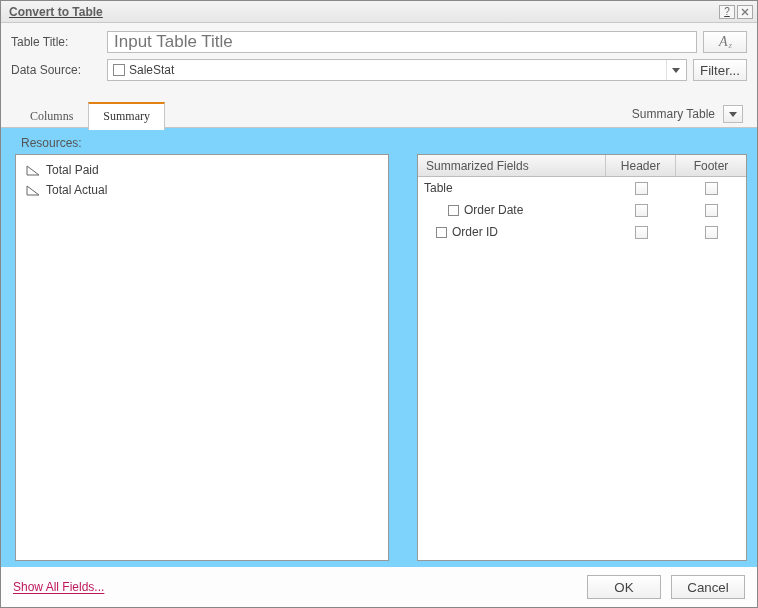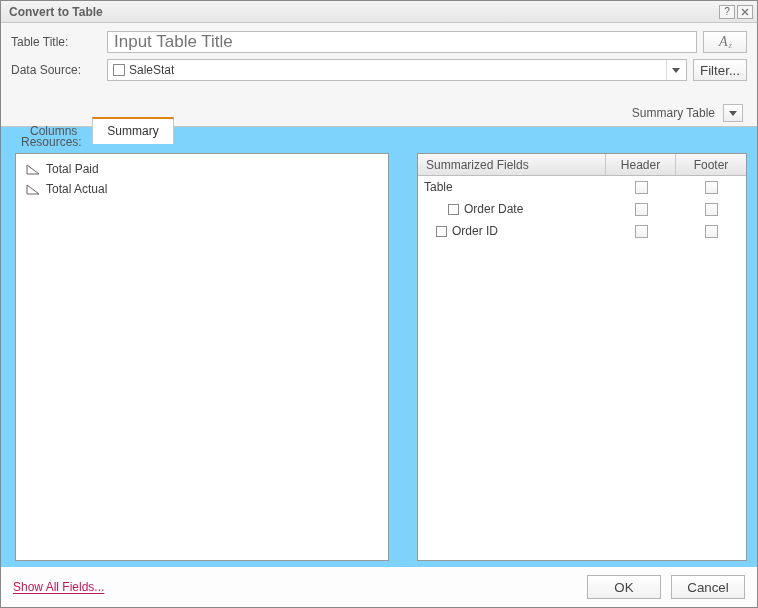--- a/index.html
+++ b/index.html
@@ -19,20 +19,21 @@
       display: flex;
       flex-direction: column;
     }
     .titlebar {
       height: 22px;
       background: linear-gradient(#f4f4f4,#e6e6e6);
       border-bottom: 1px solid #c8c8c8;
       display: flex;
       align-items: center;
       padding: 0 4px 0 8px;
+      text-decoration: underline;
     }
     .titlebar-title { font-weight: bold; color: #606060; flex: 1; font-size: 12px;}
     .title-btn {
       width: 16px; height: 14px;
       border: 1px solid #a8a8a8;
       background: #f6f6f6;
       margin-left: 2px;
       display: flex; align-items: center; justify-content: center;
       font-size: 10px; color: #666; line-height: 1;
     }
@@ -54,21 +55,21 @@
       flex:1; height:22px; border:1px solid #bcbcbc; background:#fff;
       display:flex; align-items:center; padding:0 2px 0 5px;
     }
     .combo-icon { width:12px;height:12px;border:1px solid #888;margin-right:4px;position:relative;background:#fff;}
     .combo-icon::after{content:"";position:absolute;left:2px;top:2px;right:2px;bottom:2px;}
     .combo-text{flex:1;color:#404040;}
     .combo-arrow{width:18px;height:100%;display:flex;align-items:center;justify-content:center;border-left:1px solid #e0e0e0;}
     .combo-arrow::after{content:"";border-left:4px solid transparent;border-right:4px solid transparent;border-top:5px solid #555;}
     .filter-btn{width:54px;height:22px;border:1px solid #bcbcbc;background:linear-gradient(#fff,#f0f0f0);color:#444;}
     .tabs-bar { display:flex; align-items:flex-end; padding: 8px 10px 0 14px; background:#f6f6f6; border-bottom:1px solid #c6c6c6;}
-    .tab { padding:5px 14px 6px; border:1px solid #c6c6c6; border-bottom:none; background:#f2f2f2; margin-right:0px; color:#555; position:relative; top:18px;}
+    .tab { padding:5px 14px 6px; border:1px solid #c6c6c6; border-bottom:none; background:#f2f2f2; margin-right:0px; color:#555; position:relative; top:3px;font-family:Liberation Serif, serif;}
     .tab.inactive{ border-color:transparent transparent #c6c6c6 transparent; background:transparent;}
     .tab.active { background:#fff; border-top:2px solid #e08214; color:#333;}
     .tabs-spacer{flex:1;}
     .summary-combo{display:flex;align-items:center;gap:8px;padding-bottom:4px;padding-right:4px;}
     .summary-combo-text{color:#555;}
     .dropdown-btn{width:20px;height:18px;border:1px solid #bcbcbc;display:flex;align-items:center;justify-content:center;background:linear-gradient(#fff,#eee);}
     .dropdown-btn::after{content:"";border-left:4px solid transparent;border-right:4px solid transparent;border-top:5px solid #555;}
     .tab-content{flex:1; display:flex; padding:6px 10px 6px 14px; background:#7dd3fc;}
     .left-col{width:374px;display:flex;flex-direction:column;}
     .res-label{color:#555;margin:2px 0 4px 6px;}

